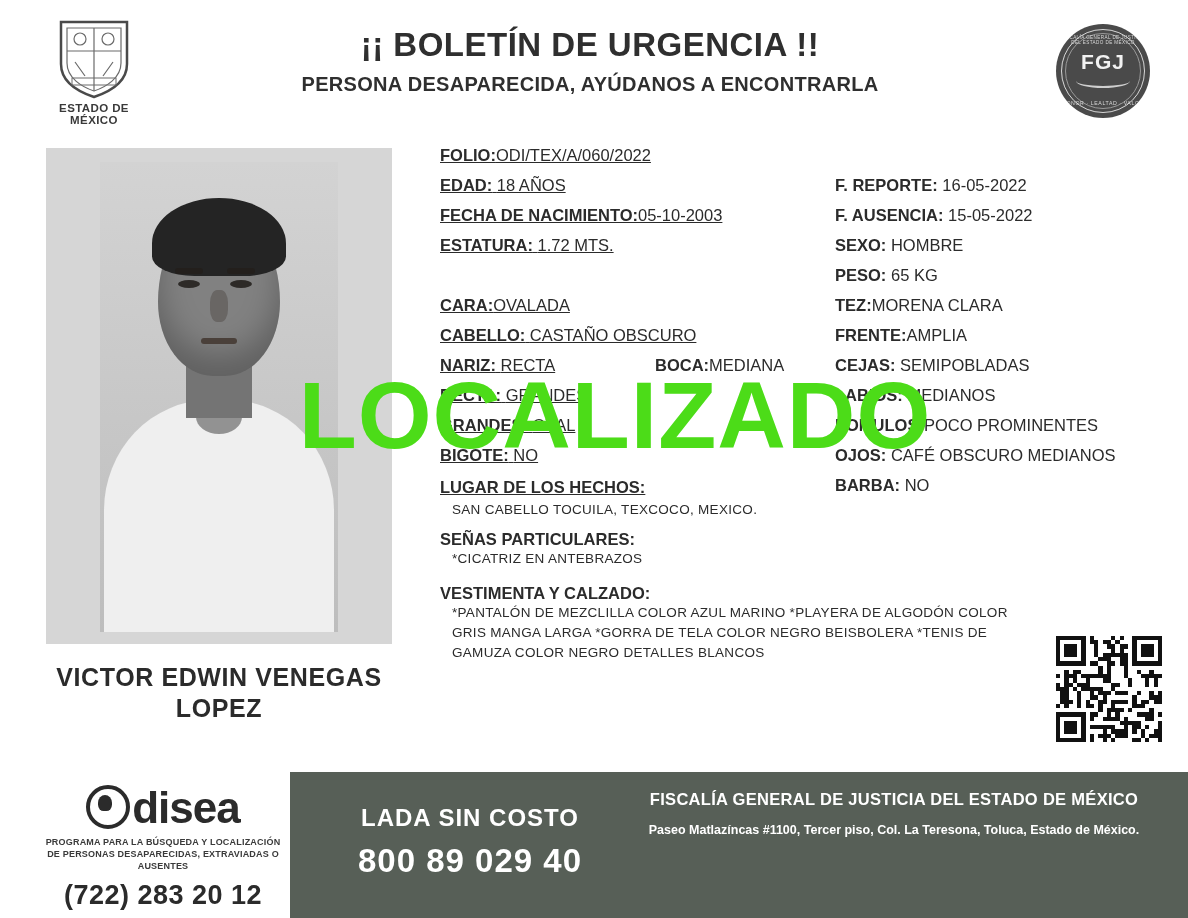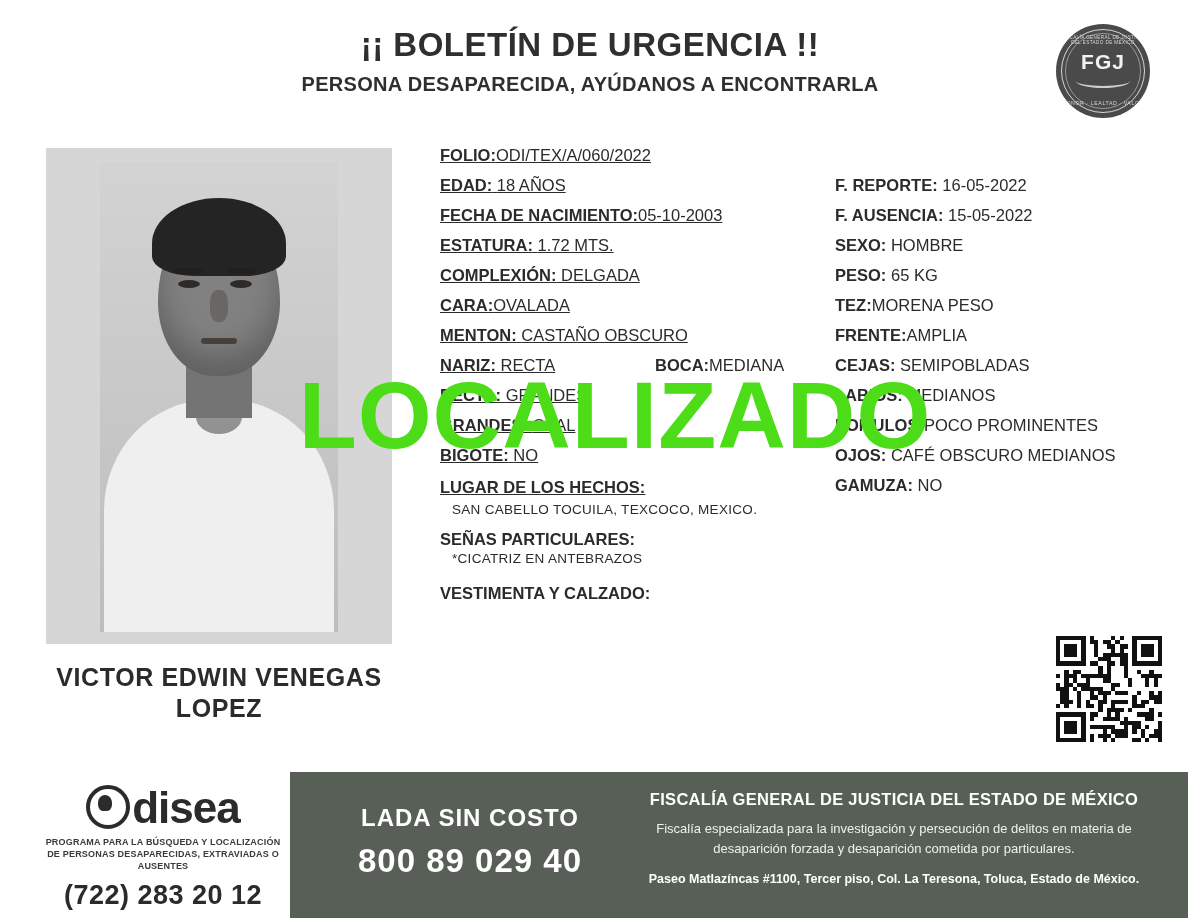--- a/index.html
+++ b/index.html
@@ -450,20 +450,35 @@
     line-height: 1.45;
     margin-top: 12px;
     color: #ffffff;
   }
 </style>
 </head>
 <body>
 
 <div class="header">
 
+  <div class="emblem-edomex">
+    <div class="shield">
+      <svg width="78" height="82" viewBox="0 0 78 82">
+        <path d="M6 4 H72 V46 C72 64 54 74 39 79 C24 74 6 64 6 46 Z" fill="none" stroke="#4a4a4a" stroke-width="2.5"></path>
+        <path d="M12 10 H66 V45 C66 60 51 69 39 73 C27 69 12 60 12 45 Z" fill="none" stroke="#6a6a6a" stroke-width="1.2"></path>
+        <line x1="39" y1="10" x2="39" y2="73" stroke="#6a6a6a" stroke-width="1.2"></line>
+        <line x1="12" y1="33" x2="66" y2="33" stroke="#6a6a6a" stroke-width="1.2"></line>
+        <circle cx="25" cy="21" r="6" fill="none" stroke="#6a6a6a" stroke-width="1.2"></circle>
+        <circle cx="53" cy="21" r="6" fill="none" stroke="#6a6a6a" stroke-width="1.2"></circle>
+        <path d="M20 44 l10 14 M58 44 l-10 14" stroke="#6a6a6a" stroke-width="1.2" fill="none"></path>
+        <rect x="17" y="60" width="44" height="7" fill="none" stroke="#6a6a6a" stroke-width="1"></rect>
+      </svg>
+    </div>
+    <div class="caption">ESTADO DE MÉXICO</div>
+  </div>
 
   <div class="title-block">
     <div class="title-main">¡¡ BOLETÍN DE URGENCIA !!</div>
     <div class="title-sub">PERSONA DESAPARECIDA, AYÚDANOS A ENCONTRARLA</div>
   </div>
 
   <div class="emblem-fgj">
     <div class="fgj-circle">
       <div class="ring"></div>
       <div class="ring2"></div>
@@ -526,42 +541,38 @@
       <span class="lbl">ESTATURA:</span>
       <span class="val">1.72 MTS.</span>
     </span>
     <span class="col-right">
       <span class="lbl">SEXO:</span>
       <span class="val">HOMBRE</span>
     </span>
   </div>
 
   <div class="row">
-    <span class="col-left">
-      <span class="lbl">COMPLEXIÓN:</span>
-      <span class="val">DELGADA</span>
-    </span>
     <span class="col-right">
       <span class="lbl">PESO:</span>
       <span class="val">65 KG</span>
     </span>
   </div>
 
   <div class="row">
     <span class="col-left">
       <span class="lbl">CARA:</span><span class="val">OVALADA</span>
     </span>
     <span class="col-right">
-      <span class="lbl">TEZ:</span><span class="val">MORENA PESO</span>
+      <span class="lbl">TEZ:</span><span class="val">MORENA CLARA</span>
     </span>
   </div>
 
   <div class="row">
     <span class="col-left">
-      <span class="lbl">MENTON:</span>
+      <span class="lbl">CABELLO:</span>
       <span class="val">CASTAÑO OBSCURO</span>
     </span>
     <span class="col-right">
       <span class="lbl">FRENTE:</span><span class="val">AMPLIA</span>
     </span>
   </div>
 
   <div class="row">
     <span class="col-left">
       <span class="lbl">NARIZ:</span>
@@ -604,31 +615,32 @@
     </span>
     <span class="col-right">
       <span class="lbl">OJOS:</span>
       <span class="val">CAFÉ OBSCURO MEDIANOS</span>
     </span>
   </div>
 
   <div class="row">
     <span class="col-left block-label">LUGAR DE LOS HECHOS:</span>
     <span class="col-right">
-      <span class="lbl">GAMUZA:</span>
+      <span class="lbl">BARBA:</span>
       <span class="val">NO</span>
     </span>
   </div>
 
   <div class="block-text">SAN CABELLO TOCUILA, TEXCOCO, MEXICO.</div>
 
   <div class="block-label" style="margin-top:10px;">SEÑAS PARTICULARES:</div>
   <div class="block-text">*CICATRIZ EN ANTEBRAZOS</div>
 
   <div class="block-label" style="margin-top:14px;">VESTIMENTA Y CALZADO:</div>
+  <div class="block-text">*PANTALÓN DE MEZCLILLA  COLOR  AZUL MARINO  *PLAYERA  DE ALGODÓN  COLOR GRIS MANGA LARGA *GORRA DE TELA COLOR NEGRO BEISBOLERA *TENIS DE GAMUZA  COLOR NEGRO DETALLES BLANCOS</div>
 </div>
 
 <div class="stamp">LOCALIZADO</div>
 
 <div class="qr">
   <div class="qrgrid" id="qrgrid">
       <i></i>
       <i></i>
       <i></i>
       <i></i>
@@ -1266,17 +1278,16 @@
     <div class="disea-phone">(722) 283 20 12</div>
   </div>
 
   <div class="gray-panel">
     <div class="lada">
       <div class="lada-title">LADA SIN COSTO</div>
       <div class="lada-number">800 89 029 40</div>
     </div>
     <div class="fgj-info">
       <div class="fgj-title">FISCALÍA GENERAL DE JUSTICIA DEL ESTADO DE MÉXICO</div>
-      <div class="fgj-desc">Fiscalía especializada para la investigación y persecución de delitos en materia de desaparición forzada y desaparición cometida por particulares.</div>
       <div class="fgj-addr">Paseo Matlazíncas #1100, Tercer piso, Col. La Teresona, Toluca, Estado de México.</div>
     </div>
   </div>
 </div>
 
 </body></html>

